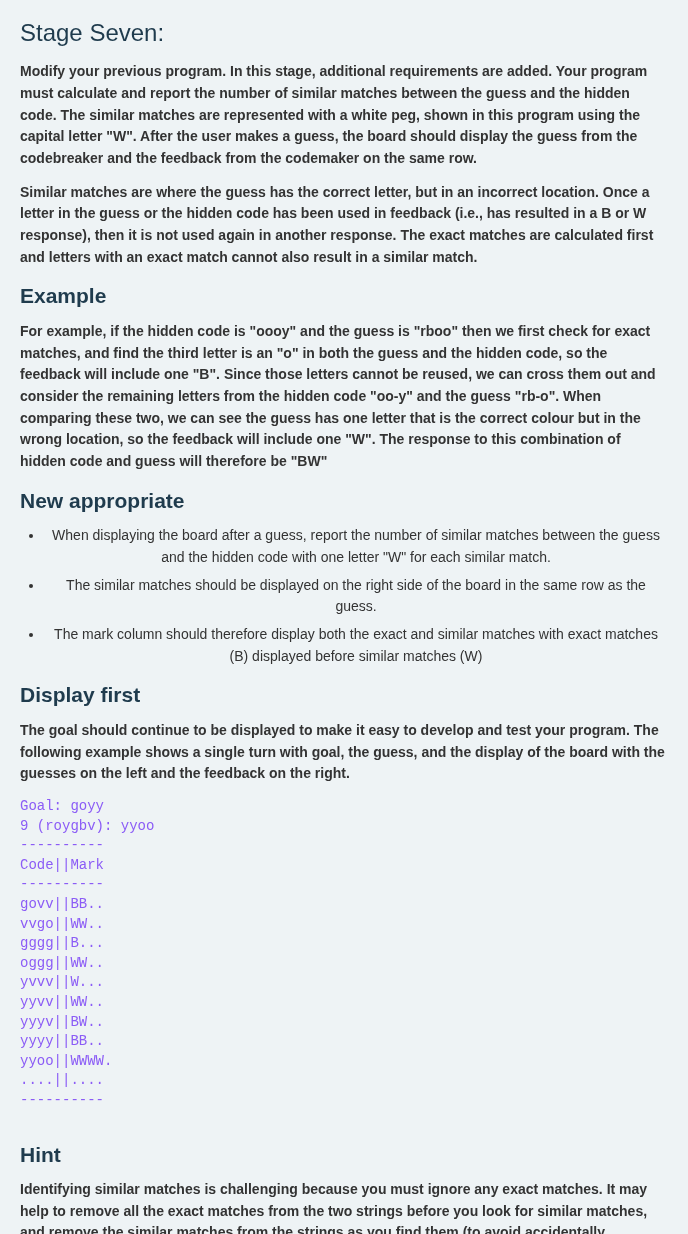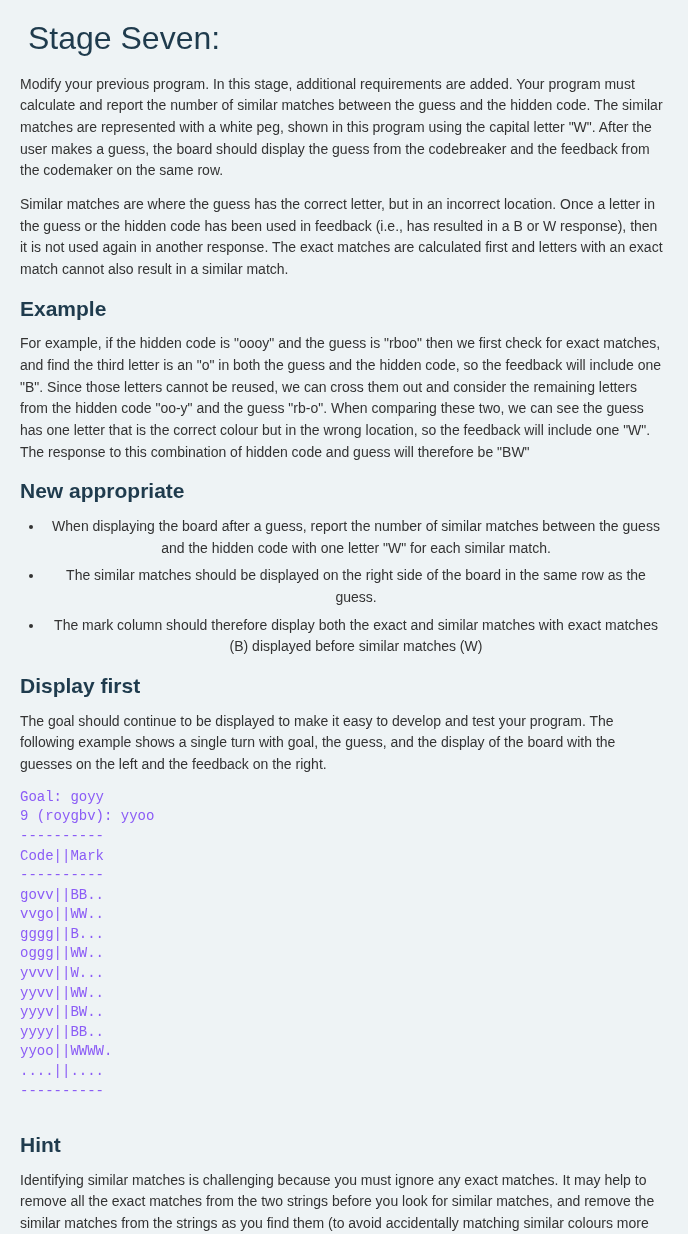--- a/index.html
+++ b/index.html
@@ -10,37 +10,37 @@
     body {
       background: #eef3f5;
       font-family: "Segoe UI", Arial, sans-serif;
       color: #333;
       padding: 12px 20px 24px 20px;
       width: 688px;
       font-size: 14px;
       line-height: 1.55;
     }
     h1 {
-      font-size: 32px;
+      font-size: 24px;
       font-weight: 300;
       color: #1f3b4d;
       margin-bottom: 10px;
       margin-top: 2px;
-      margin-left: 8px;
     }
     h2 {
       font-size: 21px;
       font-weight: 700;
       color: #1f3b4d;
       margin-top: 12px;
       margin-bottom: 8px;
     }
     p {
       margin-bottom: 12px;
       color: #333;
+      font-weight: bold;
     }
     ul {
       padding-left: 24px;
       margin-bottom: 12px;
     }
     li {
       margin-bottom: 6px;
       text-align: center;
     }
     pre {

